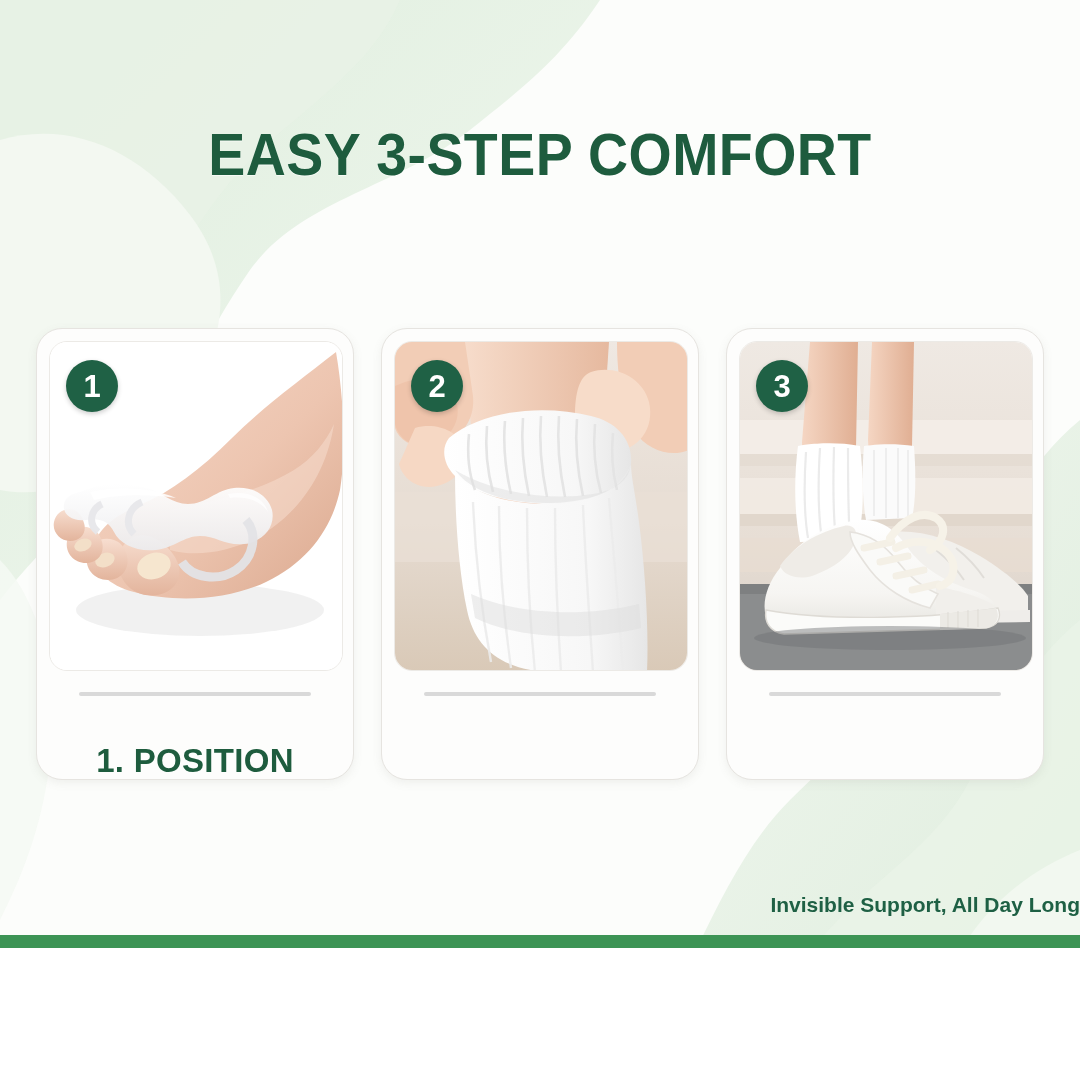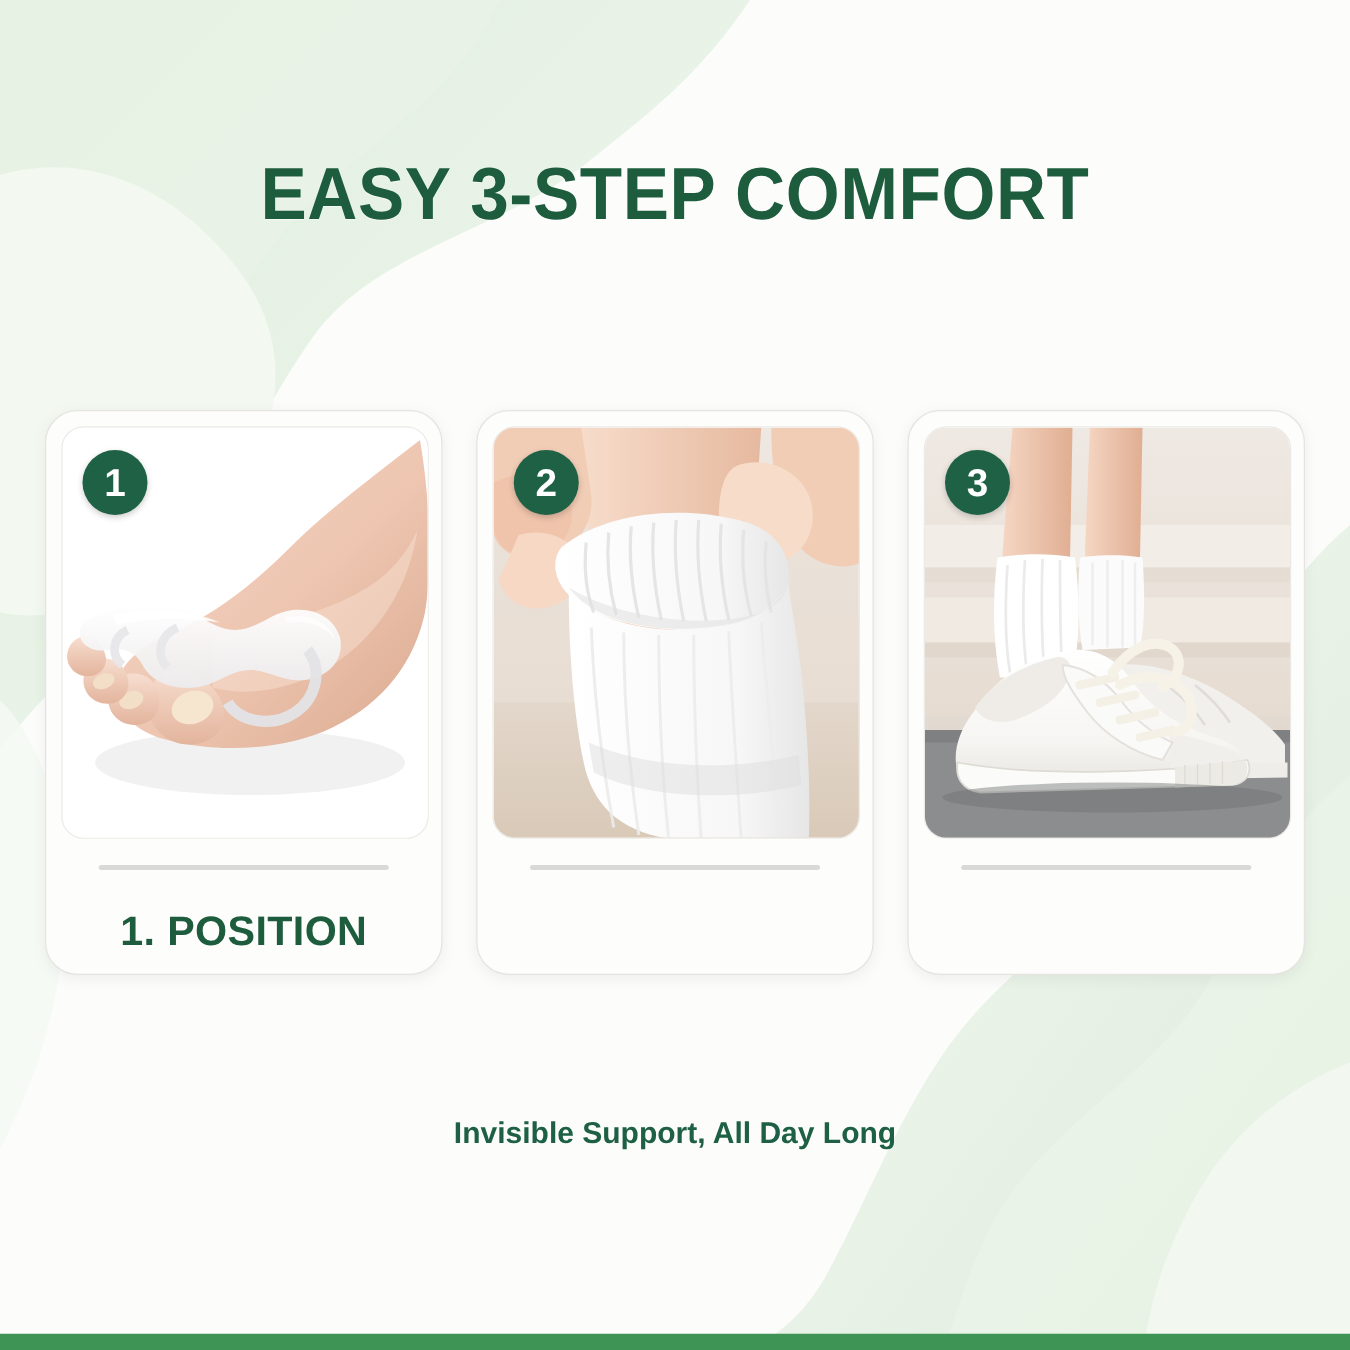--- a/index.html
+++ b/index.html
@@ -6,21 +6,21 @@
   html,body{margin:0;padding:0;}
   body{
     width:1080px;height:1080px;
     background:#ffffff;
     font-family:"Liberation Sans", sans-serif;
     overflow:hidden;
     position:relative;
   }
   #stage{
     position:absolute;inset:0;
-    width:1080px;height:1080px;
+    width:1080px;height:948px;
     background:#fcfdfb;
     overflow:hidden;
   }
   
   .bg-art{position:absolute;inset:0;width:1080px;height:1080px;pointer-events:none;}
   
   .bottom-bar{
     position:absolute;left:0;right:0;bottom:0;height:13px;
     background:#3d9455;
   }
@@ -76,33 +76,33 @@
     box-shadow:0 2px 5px rgba(0,0,0,.20);
     z-index:3;
     line-height:1;
   }
   .divider{
     margin:21px auto 0 auto;
     width:232px;height:4px;border-radius:3px;
     background:#d9d9d9;
   }
   .caption{
-    margin-top:30px;
+    margin-top:46px;
     text-align:center;
     font-size:33px;
     font-weight:bold;
     color:#1e5c3e;
     letter-spacing:0.3px;
     font-family:"Liberation Sans", sans-serif;
   }
   
   .tagline{
     position:absolute;left:0;right:0;top:893px;
-    text-align:center;
-    font-size:24px;
+    text-align:right;
+    font-size:21px;
     font-weight:bold;
     color:#1e6044;
     font-family:"Liberation Sans", sans-serif;
   }
 </style>
 </head>
 <body>
 
 <div id="stage">
 

